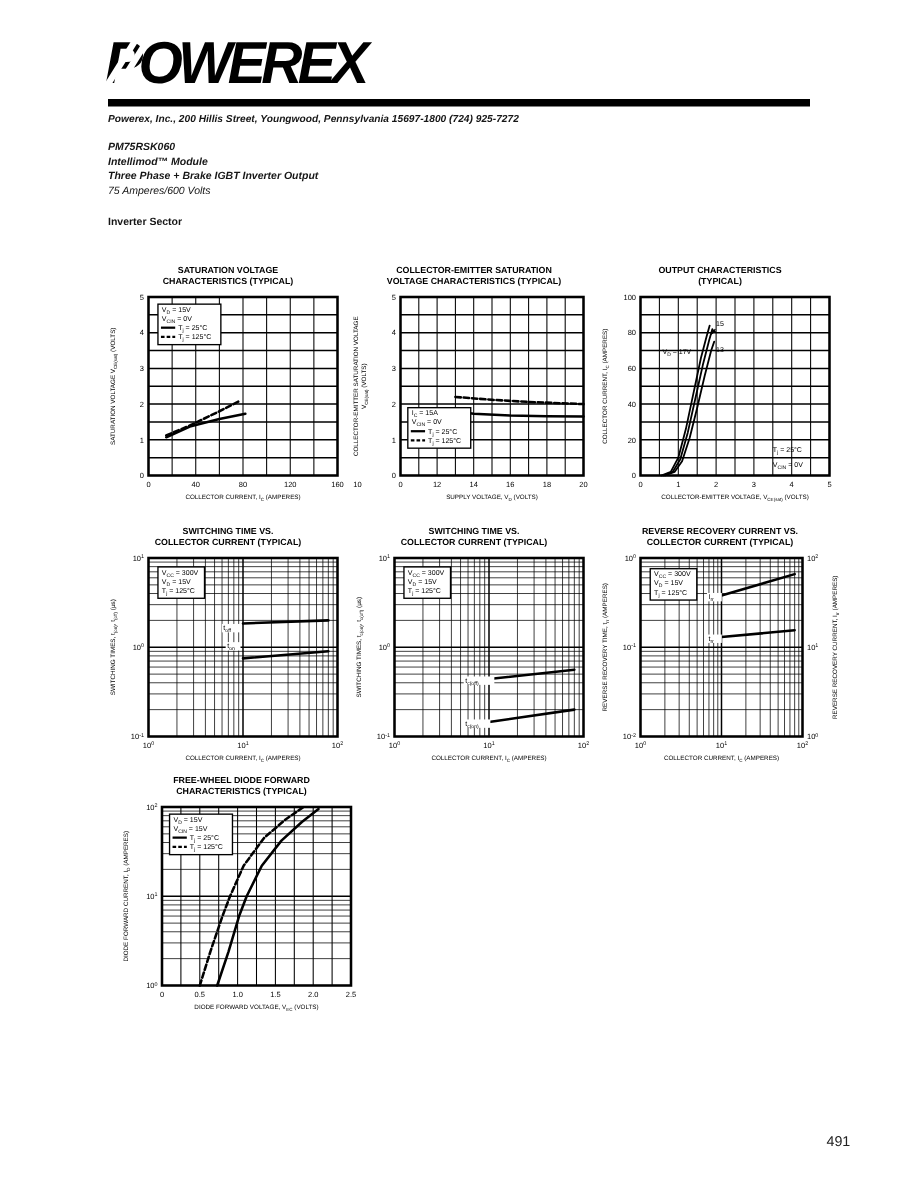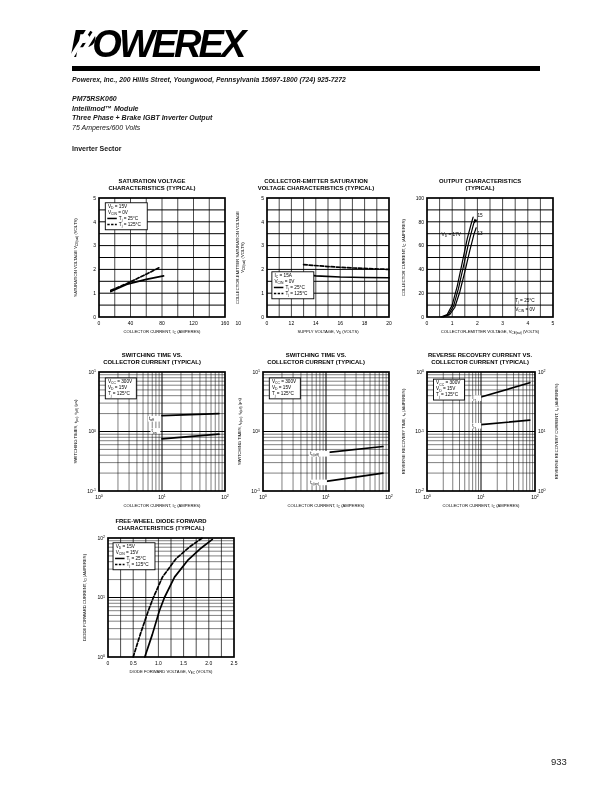--- a/index.html
+++ b/index.html
@@ -535,14 +535,14 @@
               <text x="92" y="140.5" font-size="4.2" text-anchor="middle"><tspan dy="0" font-size="4.2">DIODE FORWARD VOLTAGE, V</tspan><tspan dy="1.3" font-size="3.024">EC</tspan><tspan dy="-1.3" font-size="4.2"> (VOLTS)</tspan></text>
               <text x="6.5" y="65.5" font-size="4.2" text-anchor="middle" transform="rotate(-90 6.5 65.5)"><tspan dy="0" font-size="4.2">DIODE FORWARD CURRENT, I</tspan><tspan dy="1.3" font-size="3.024">D</tspan><tspan dy="-1.3" font-size="4.2"> (AMPERES)</tspan></text>
             </g>
             <rect x="29" y="6" width="126" height="119" fill="none" stroke="#000" stroke-width="1.7"></rect>
           </svg>
       </div>
     </div>
   </div>
 
 
-  <div class="pagenum">933</div>
+  <div class="pagenum">491</div>
 </div>
 
 </body></html>

